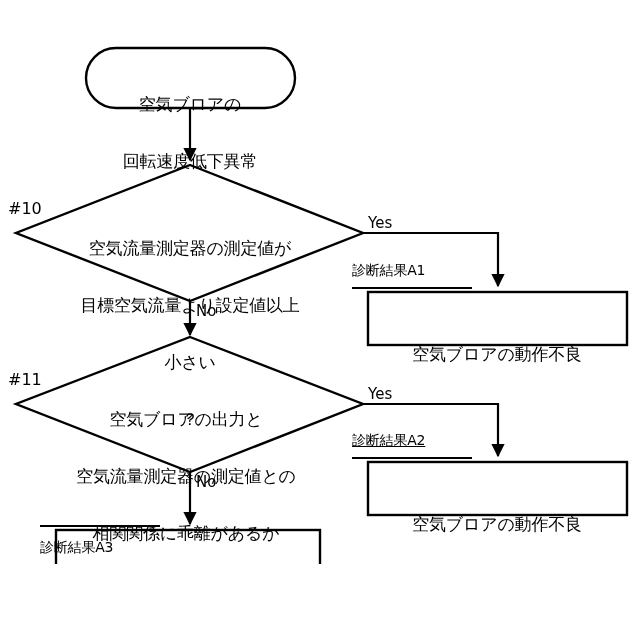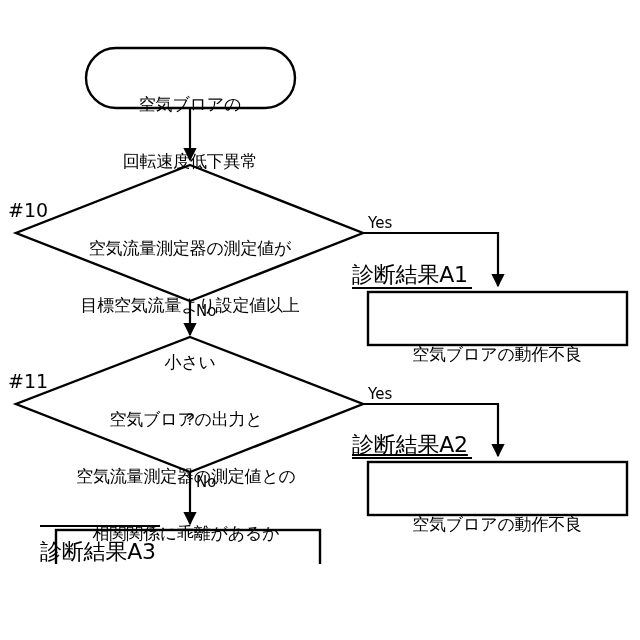--- a/index.html
+++ b/index.html
@@ -53,25 +53,25 @@
   }
   .node-text {
     font-size: 17px;
     letter-spacing: -0.2px;
   }
   .branch-text {
     font-size: 15px;
     text-align: left;
   }
   .tag-text {
-    font-size: 19px;
+    font-size: 16px;
     text-align: left;
   }
   .result-label {
-    font-size: 22px;
+    font-size: 14px;
     text-align: left;
     letter-spacing: -0.2px;
   }
   .center-block {
     transform: translateX(-50%);
   }
 </style>
 </head>
 <body>
 

